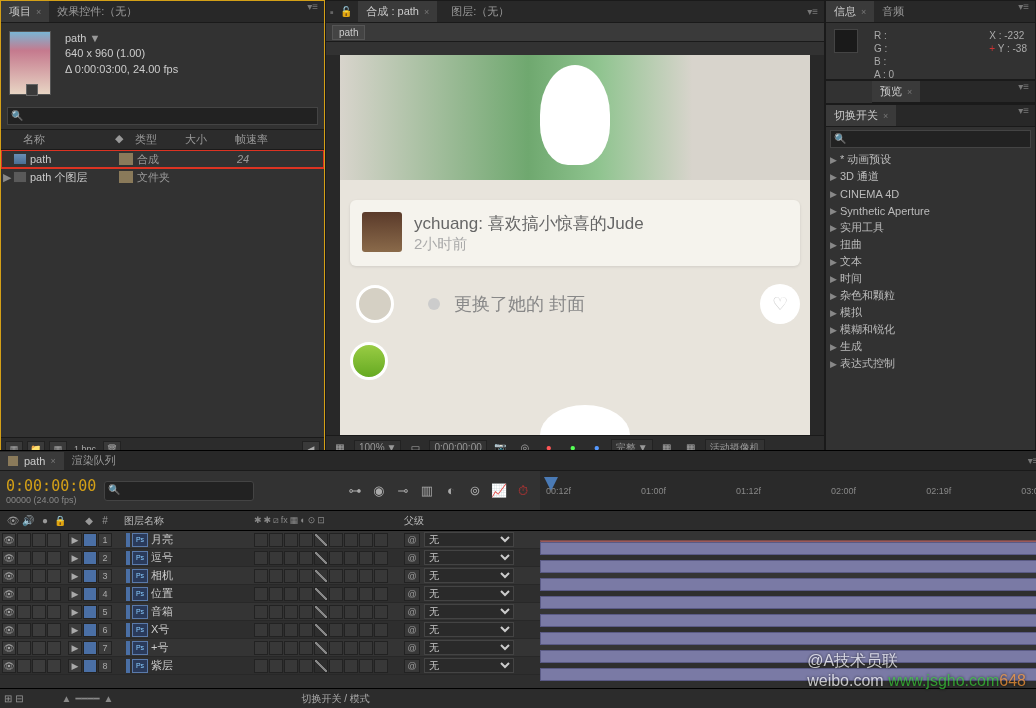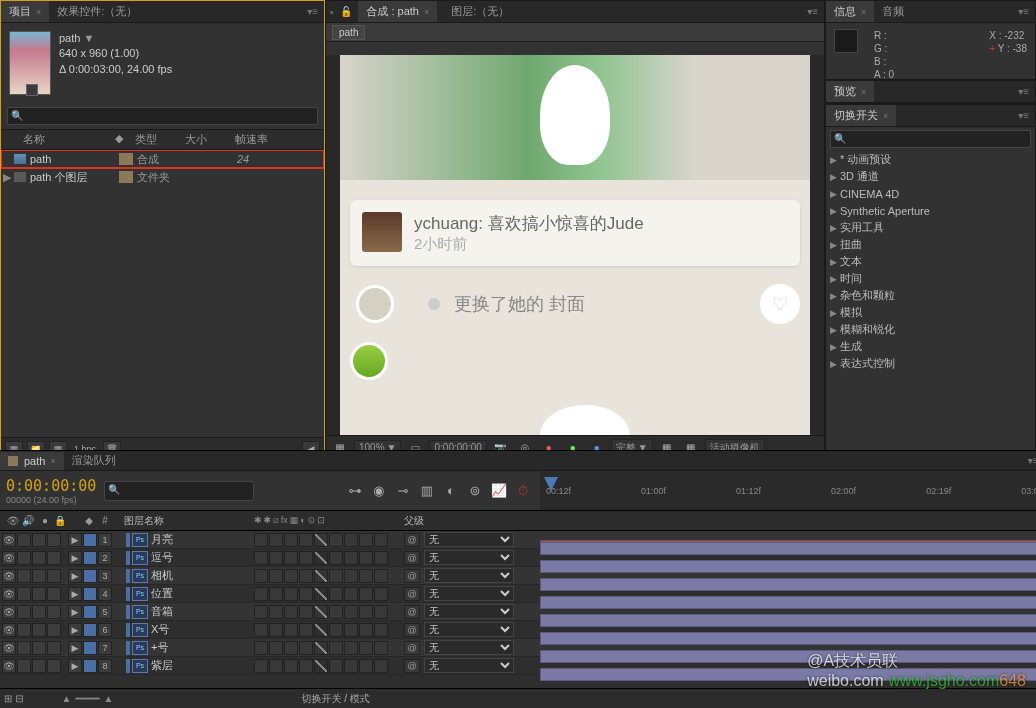--- a/index.html
+++ b/index.html
@@ -1,31 +1,31 @@
 <!DOCTYPE html>
 <html><head>
 <meta charset="utf-8">
 <style>
 * { margin: 0; padding: 0; box-sizing: border-box; font-family: "Microsoft YaHei", Arial, sans-serif; }
 body { background: #2a2a2a; color: #999; font-size: 11px; overflow: hidden; width: 1036px; height: 708px; }
 .app { display: grid; grid-template-rows: 450px 258px; width: 1036px; height: 708px; }
 .top { display: grid; grid-template-columns: 325px 500px 211px; border-bottom: 1px solid #000; }
 .panel { background: #323232; border: 1px solid #1a1a1a; display: flex; flex-direction: column; }
-.panel-tabs { display: flex; background: #282828; height: 22px; border-bottom: 1px solid #1a1a1a; align-items: center; }
+.panel-tabs { display: flex; background: #282828; height: 22px; border-bottom: 1px solid #1a1a1a; align-items: flex-start; }
 .tab { padding: 3px 8px; color: #999; cursor: default; display: flex; align-items: center; gap: 3px; }
 .tab.active { background: #3a3a3a; color: #ccc; }
 .tab-close { font-size: 9px; color: #777; margin-left: 2px; }
 .panel-menu { margin-left: auto; padding: 0 6px; color: #777; font-size: 10px; }
 
 
 .project-panel { border: 1px solid #d4a017; }
 .proj-header { display: flex; padding: 8px; gap: 8px; }
 .proj-thumb { width: 42px; height: 64px; background: linear-gradient(#7ab5d4 0%, #c57a8e 30%, #e8d5c4 100%); border: 1px solid #555; position: relative; }
 .proj-thumb::after { content: ''; position: absolute; bottom: -2px; left: 16px; width: 10px; height: 10px; background: #3a3a3a; border: 1px solid #666; }
-.proj-info { color: #ccc; font-size: 11px; line-height: 1.4; }
+.proj-info { color: #ccc; font-size: 11px; line-height: 1.4; margin-left: 6px; }
 .proj-name { color: #ccc; }
 .proj-name .arrow { color: #999; }
 .proj-search { padding: 4px 6px; }
 .proj-search input { width: 100%; background: #222; border: 1px solid #444; color: #999; padding: 2px 18px 2px 4px; font-size: 11px; height: 18px; }
 .proj-search-wrap { position: relative; }
 .proj-search-wrap .icon { position: absolute; left: 4px; top: 3px; font-size: 10px; color: #777; }
 .proj-cols { display: flex; background: #2c2c2c; padding: 2px 4px; border-top: 1px solid #1a1a1a; border-bottom: 1px solid #1a1a1a; font-size: 11px; color: #999; }
 .proj-cols span:nth-child(1) { width: 110px; padding-left: 18px; }
 .proj-cols span:nth-child(2) { width: 20px; }
 .proj-cols span:nth-child(3) { width: 50px; }
@@ -75,21 +75,21 @@
 .comp-footer .seg { display: flex; align-items: center; gap: 2px; background: #333; padding: 1px 4px; border: 1px solid #222; }
 .comp-footer .btn { width: 20px; height: 18px; display: flex; align-items: center; justify-content: center; color: #aaa; }
 
 
 .right-col { display: flex; flex-direction: column; }
 .info-panel { height: 80px; }
 .info-body { padding: 6px 8px; display: flex; font-size: 10px; color: #aaa; line-height: 1.3; gap: 12px; }
 .info-swatch { width: 24px; height: 24px; background: #1a1a1a; border: 1px solid #444; margin-right: 4px; }
 .info-rgba { }
 .info-xy { margin-left: auto; }
-.preview-panel { height: 24px; }
+.preview-panel { height: 24px; padding-left: 46px; }
 .effects-panel { flex: 1; }
 .effects-search { padding: 3px 4px; }
 .effects-search input { width: 100%; background: #222; border: 1px solid #444; color: #999; padding: 2px 4px 2px 18px; font-size: 11px; height: 18px; }
 .effects-search-wrap { position: relative; }
 .effects-search-wrap .icon { position: absolute; left: 4px; top: 3px; font-size: 10px; color: #777; }
 .effects-tree { flex: 1; overflow: auto; }
 .fx-row { display: flex; align-items: center; height: 17px; padding: 0 4px; font-size: 11px; color: #bbb; }
 .fx-row .tw { width: 10px; color: #888; font-size: 9px; }
 
 

